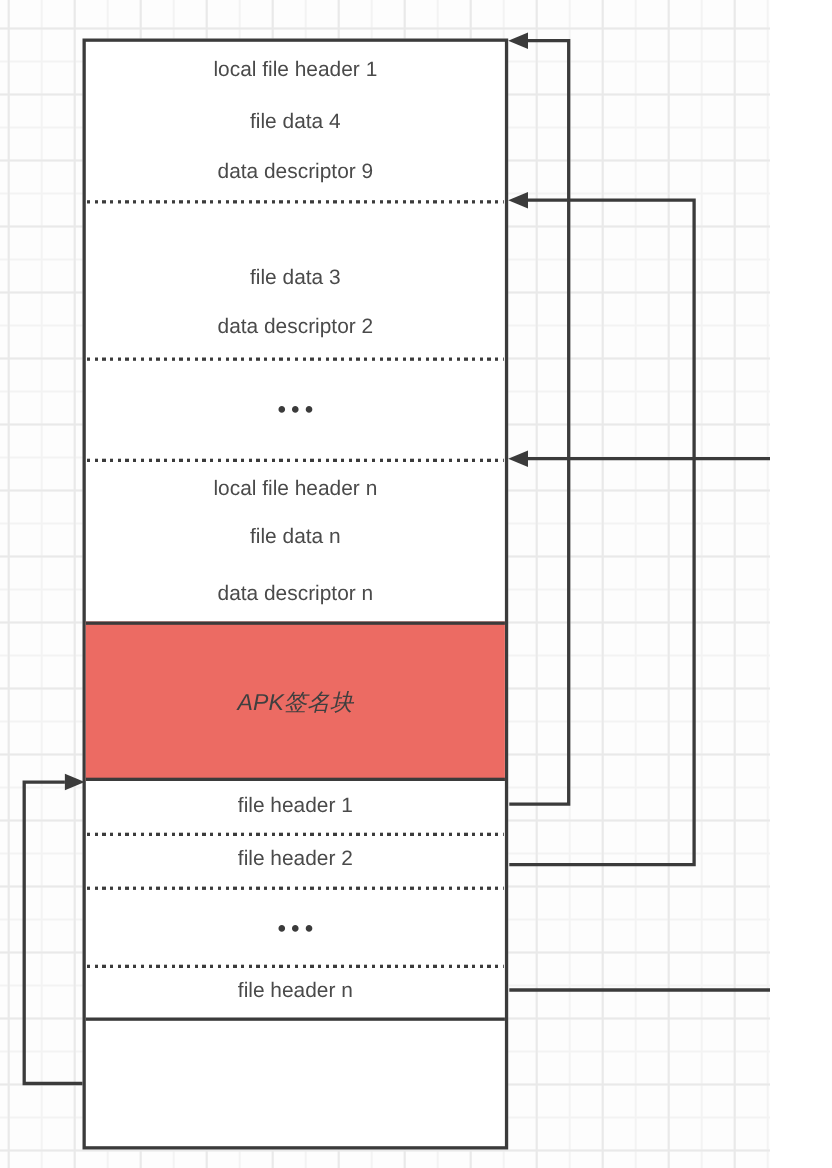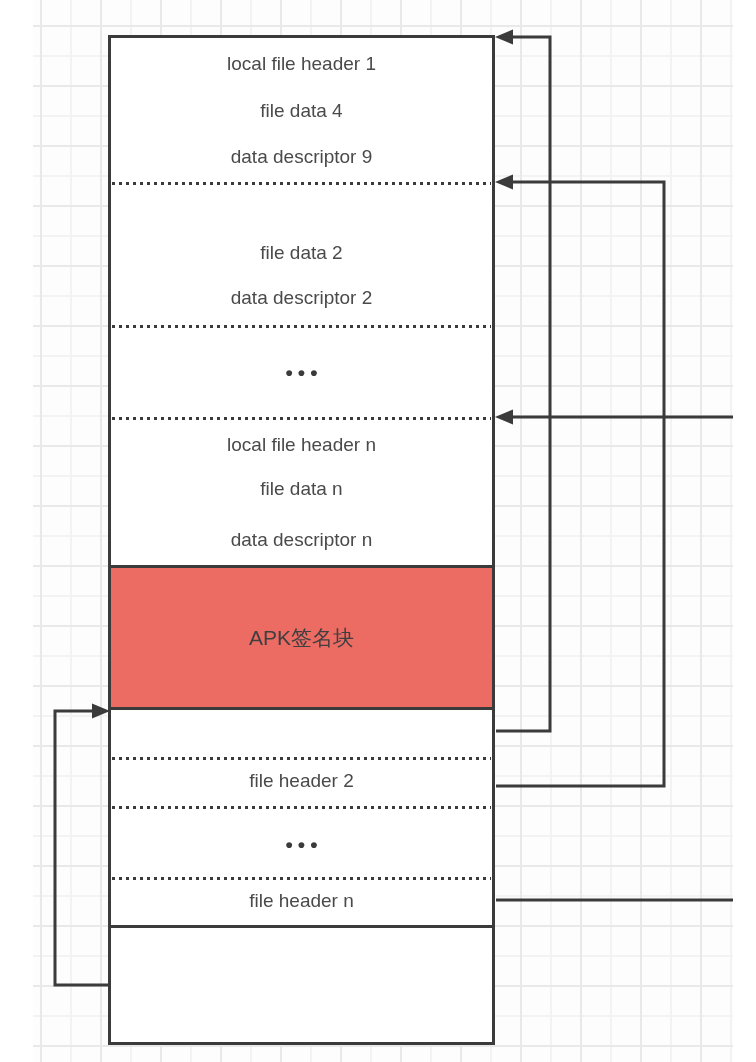--- a/index.html
+++ b/index.html
@@ -13,21 +13,20 @@
     height: 1062px;
     overflow: hidden;
     background-color: #fdfdfd;
     background-image:
       linear-gradient(#e9e9e9 2px, transparent 2px),
       linear-gradient(90deg, #e9e9e9 2px, transparent 2px),
       linear-gradient(#f3f3f3 2px, transparent 2px),
       linear-gradient(90deg, #f3f3f3 2px, transparent 2px);
     background-size: 60px 60px, 60px 60px, 30px 30px, 30px 30px;
     background-position: 7px 25px, 7px 25px, 7px 25px, 7px 25px;
-    margin-left: 33px;
   }
   .zip-box {
     position: absolute;
     left: 75px;
     top: 35px;
     width: 387px;
     height: 1010px;
     box-sizing: border-box;
     background: #ffffff;
     border: 3px solid #3b3b3b;
@@ -69,20 +68,21 @@
     right: 0;
     top: 527px;
     height: 145px;
     box-sizing: border-box;
     background: #ec6b63;
     border-top: 3px solid #3b3b3b;
     border-bottom: 3px solid #3b3b3b;
     display: flex;
     align-items: center;
     justify-content: center;
+    font-style: italic;
   }
   .apk-block .apk-label {
     font-size: 21px;
     color: #3f3f3f;
   }
   .arrows-svg {
     position: absolute;
     left: 0;
     top: 0;
     pointer-events: none;
@@ -104,35 +104,36 @@
 <div class="canvas">
 
   <div class="zip-box">
 
     <div class="lbl" style="top:26px">local file header 1</div>
     <div class="lbl" style="top:73px">file data 4</div>
     <div class="lbl" style="top:119px">data descriptor 9</div>
 
     <div class="dotted-sep" style="top:144px"></div>
 
-    <div class="lbl" style="top:215px">file data 2</div>
+    <div class="lbl" style="top:215px">file data 3</div>
     <div class="lbl" style="top:260px">data descriptor 2</div>
 
     <div class="dotted-sep" style="top:287px"></div>
     <div class="lbl dots-row" style="top:335px">•••</div>
     <div class="dotted-sep" style="top:379px"></div>
 
     <div class="lbl" style="top:407px">local file header n</div>
     <div class="lbl" style="top:502px">data descriptor n</div>
     <div class="lbl" style="top:451px">file data n</div>
 
     <div class="apk-block">
       <span class="apk-label">APK签名块</span>
     </div>
 
+    <div class="lbl" style="top:695px">file header 1</div>
     <div class="dotted-sep" style="top:719px"></div>
     <div class="lbl" style="top:743px">file header 2</div>
     <div class="dotted-sep" style="top:768px"></div>
     <div class="lbl dots-row" style="top:807px">•••</div>
     <div class="dotted-sep" style="top:839px"></div>
     <div class="lbl" style="top:863px">file header n</div>
 
     <div class="solid-sep" style="top:887px"></div>
 
   </div>

